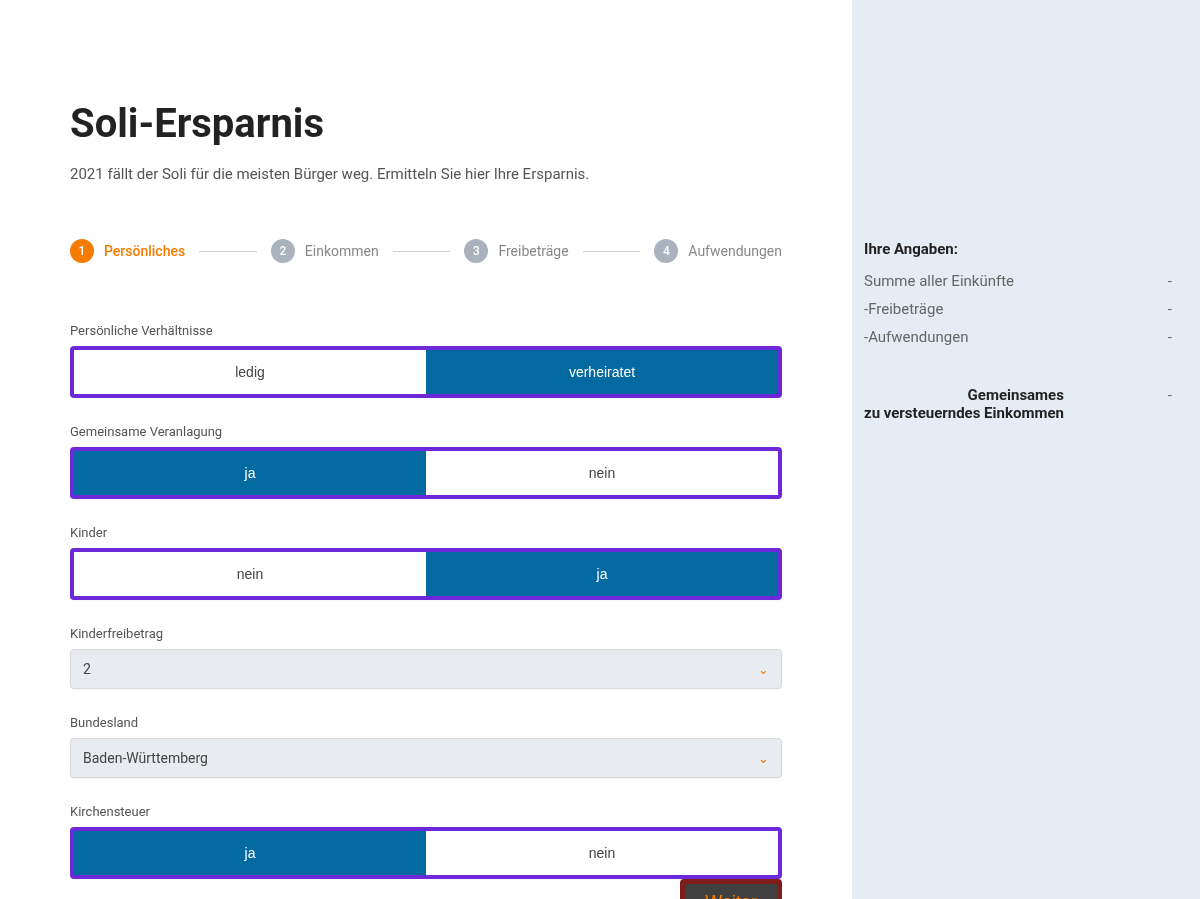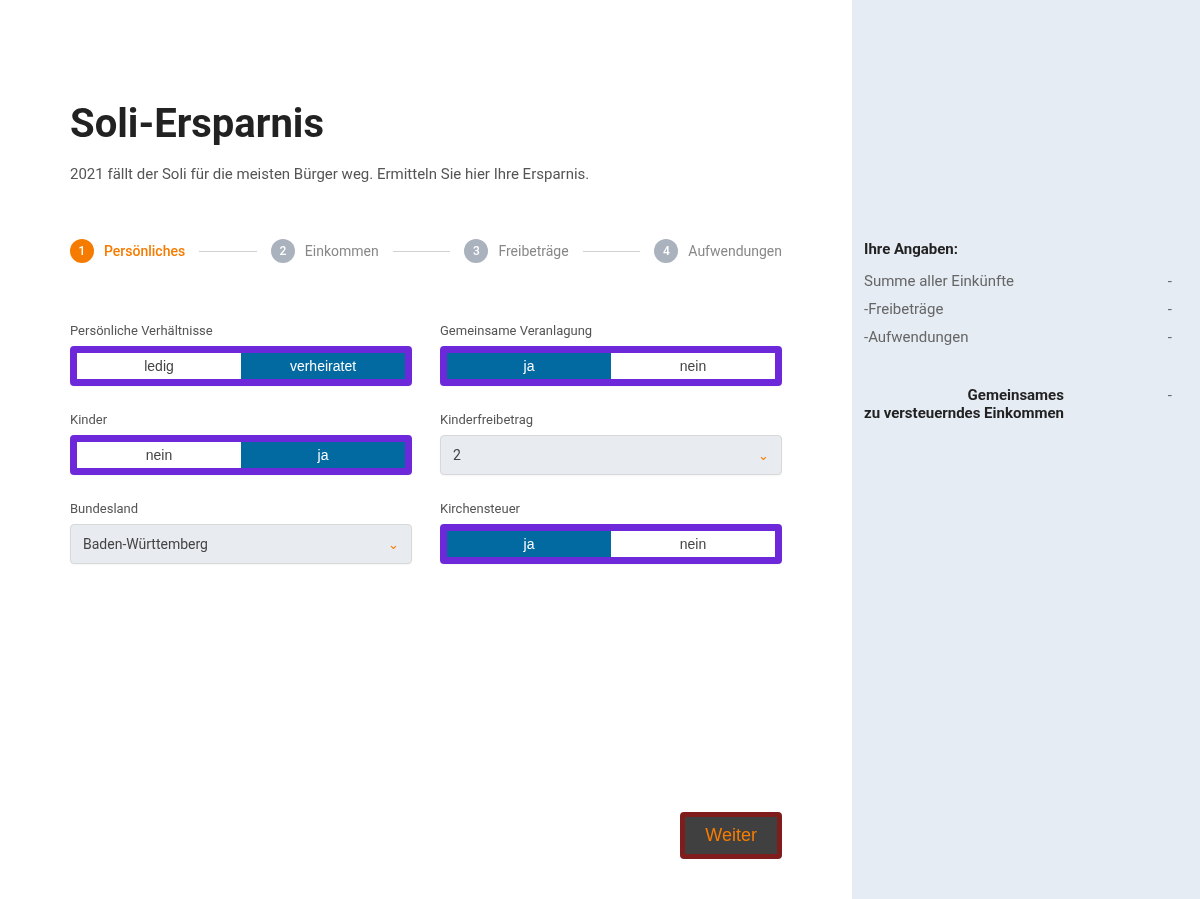--- a/index.html
+++ b/index.html
@@ -65,36 +65,36 @@
   .step.inactive .step-label { color: #888; }
   .step-line {
     flex: 1;
     height: 1px;
     background: #d0d0d0;
     margin: 0 14px;
   }
   
   .form-grid {
     display: grid;
-    grid-template-columns: 1fr 1fr;
+    grid-template-columns: 1fr;
     column-gap: 28px;
     row-gap: 26px;
   }
   .field-label {
     font-size: 13px;
     color: #555;
     margin-bottom: 8px;
     display: block;
   }
   .toggle-group {
     display: flex;
-    border: 7px solid #6d28d9;
+    border: 4px solid #6d28d9;
     border-radius: 4px;
     overflow: hidden;
-    height: 40px;
+    height: 52px;
     box-shadow: 0 1px 2px rgba(0,0,0,0.04);
   }
   .toggle-btn {
     flex: 1;
     border: none;
     background: #fff;
     cursor: pointer;
     font-size: 14px;
     color: #444;
     display: flex;

